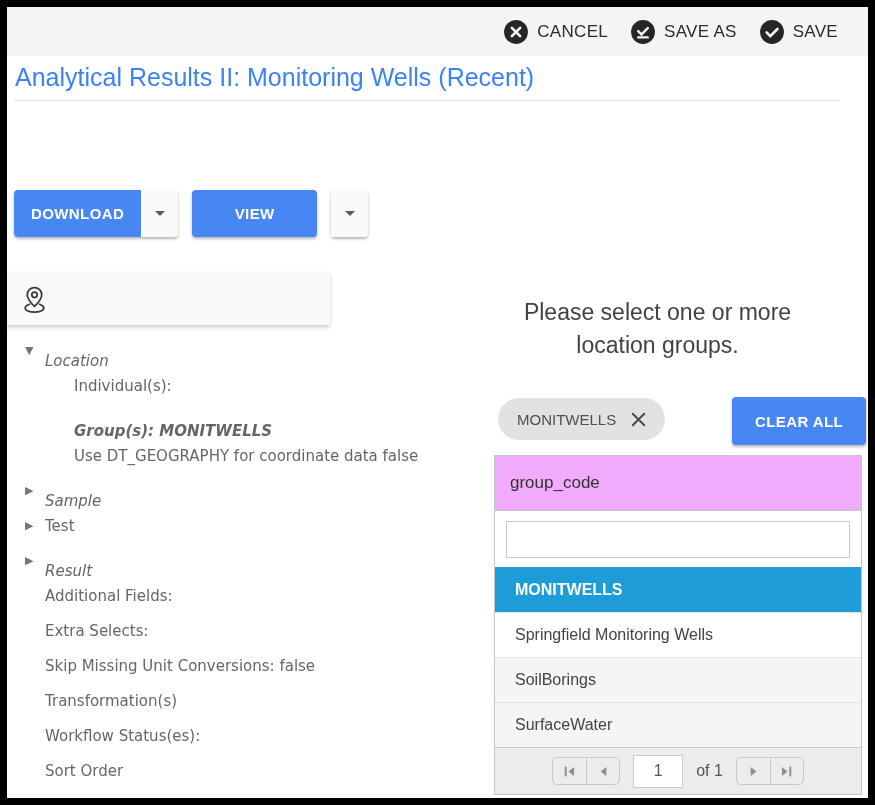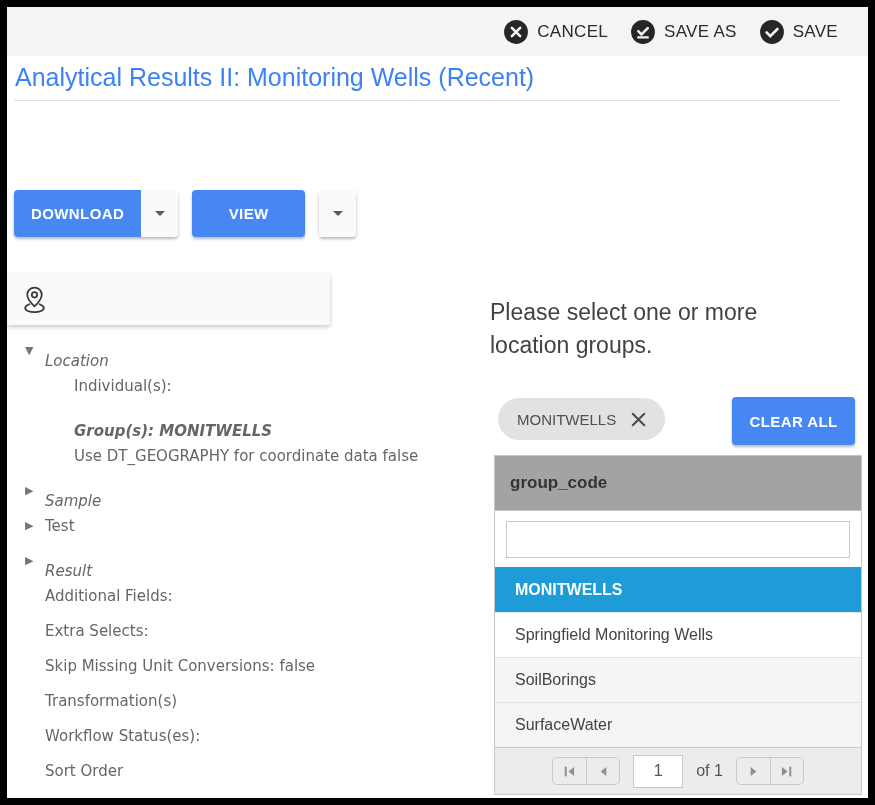--- a/index.html
+++ b/index.html
@@ -18,21 +18,21 @@
   .tb-action svg { display:block; }
   
   .page-title { position:absolute; top:56px; left:8px; font-size:25px; color:#3b82f6; }
   .title-rule { position:absolute; top:93px; left:7px; width:826px; height:1px; background:#e0e0e0; }
   
   .toolbar { position:absolute; top:183px; left:7px; display:flex; gap:14px; }
   .btn-group { display:flex; border-radius:4px; box-shadow:0 2px 3px rgba(0,0,0,.28); }
   .btn { border:none; background:var(--accent); color:#fff; font-family:inherit; font-weight:700;
     font-size:15px; letter-spacing:.4px; height:47px; cursor:pointer; }
   .btn.main { border-radius:4px 0 0 4px; padding:0 17px; }
-  .btn.solo { border-radius:4px; width:113px; box-shadow:0 2px 3px rgba(0,0,0,.28); }
+  .btn.solo { border-radius:4px; width:125px; box-shadow:0 2px 3px rgba(0,0,0,.28); }
   .btn.caret-seg { background:#fafafa; border-radius:0 4px 4px 0; width:37px;
     display:flex; align-items:center; justify-content:center; }
   .caret { width:0; height:0; border-left:5px solid transparent; border-right:5px solid transparent;
     border-top:5px solid #5a5a5a; }
   
   .facility-card {
     position:absolute; top:266px; left:0; width:323px; height:52px; background:#fafafa;
     display:flex; align-items:center; gap:17px; padding-left:13px; box-sizing:border-box;
     border-radius:0 3px 3px 0; box-shadow:0 2px 4px rgba(0,0,0,.22);
     font-size:16px; letter-spacing:.6px; color:#383838; cursor:pointer;
@@ -40,35 +40,35 @@
   
   .tree { position:absolute; top:326px; left:0; width:480px;
     font-family:"DejaVu Sans", sans-serif; font-size:15px; color:#666; }
   .tree-row { display:flex; align-items:center; height:35px; padding-left:18px; cursor:default; }
   .tree-row .tri { width:20px; font-size:11px; color:#757575; flex:none; }
   .tree-row.lvl1 { padding-left:47px; }
   .tree-row .lbl.italic { font-style:italic;margin-top:21px; }
   .tree-row .lbl.bold { font-weight:700; }
   
   .prompt { position:absolute; top:289px; left:483px; width:335px; font-size:23px;
-    line-height:33px; color:#424242; }
+    line-height:33px; color:#424242;text-align:center; }
   .chip { position:absolute; top:391px; left:491px; height:42px; border-radius:21px;
     background:#e2e2e2; display:flex; align-items:center; gap:12px; padding:0 16px 0 19px;
     font-size:15px; color:#4f4f4f; cursor:pointer; }
   .chip svg { display:block; cursor:pointer; }
-  .clear-btn { position:absolute; top:390px; left:725px; width:123px; height:48px;
+  .clear-btn { position:absolute; top:390px; left:725px; width:134px; height:48px;
     background:var(--accent); color:#fff; border:none; border-radius:4px; font-family:inherit;
     font-weight:700; font-size:15px; letter-spacing:.4px; box-shadow:0 2px 3px rgba(0,0,0,.28);
     cursor:pointer; }
   
   .grid { position:absolute; top:448px; left:487px; width:368px; height:340px;
     border:1px solid #c6c6c6; box-sizing:border-box; background:#fff; display:flex;
     flex-direction:column; font-size:16px; color:#444; }
-  .grid-head { height:55px; flex:none; background:#a3a3a3; border-bottom:1px solid #c6c6c6;
-    display:flex; align-items:center; padding-left:15px; font-weight:700; font-size:17px;
+  .grid-head { height:55px; flex:none; background:#f0abfc; border-bottom:1px solid #c6c6c6;
+    display:flex; align-items:center; padding-left:15px; font-weight:400; font-size:17px;
     color:#333; box-sizing:border-box; }
   .grid-filter { height:56px; flex:none; display:flex; align-items:center; padding:0 11px;
     box-sizing:border-box; }
   .grid-filter input { width:100%; height:37px; border:1px solid #c9c9c9; font-family:inherit;
     font-size:15px; padding:0 8px; box-sizing:border-box; outline:none; background:#fff; }
   .grid-row { height:45px; flex:none; display:flex; align-items:center; padding-left:20px;
     box-sizing:border-box; border-top:1px solid #e3e3e3; background:#fff; cursor:pointer; }
   .grid-row.alt { background:#f5f5f5; }
   .grid-row.selected { background:var(--selected); color:#fff; font-weight:700;
     border-top-color:var(--selected); }

